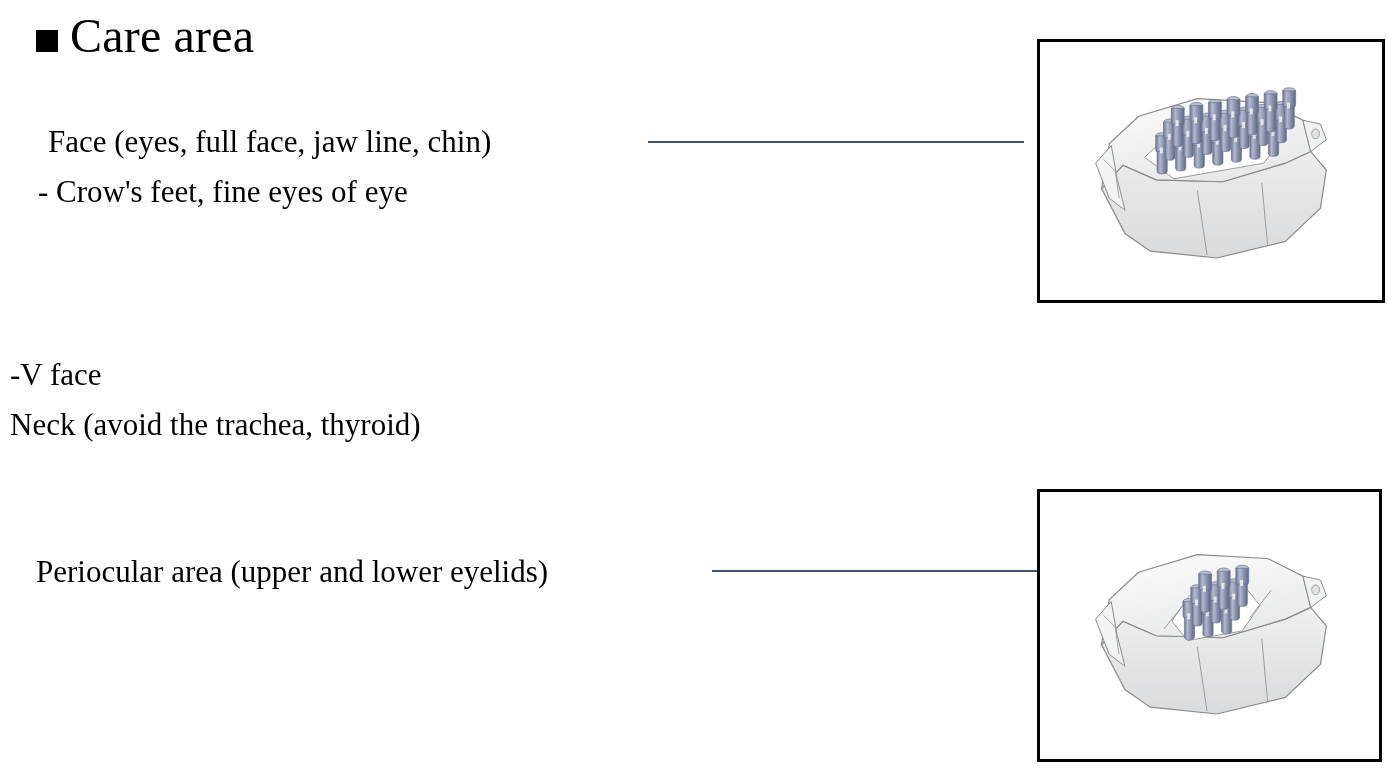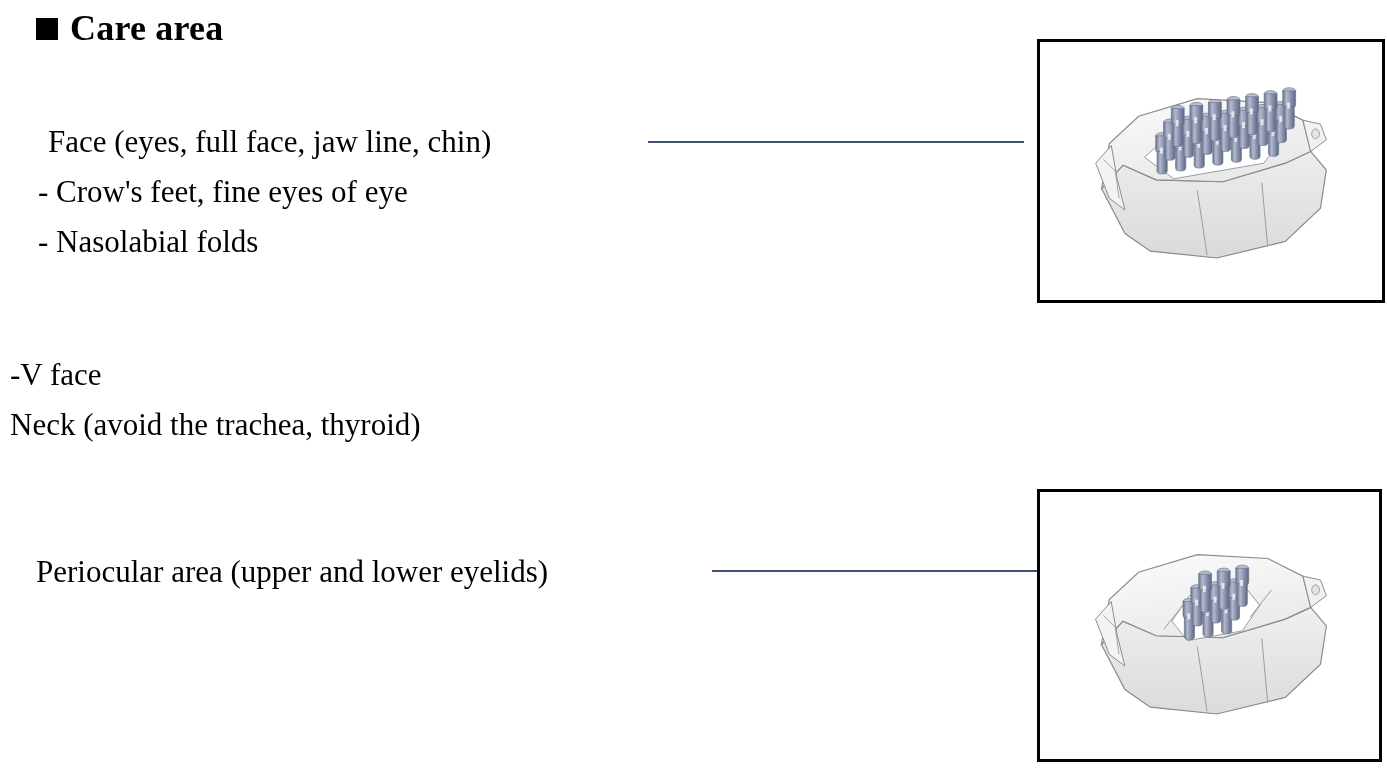--- a/index.html
+++ b/index.html
@@ -18,22 +18,22 @@
     height: 770px;
     background: #ffffff;
     overflow: hidden;
   }
 
   
   .heading {
     position: absolute;
     left: 36px;
     top: 8px;
-    font-size: 36px;
-    font-weight: bold;
+    font-size: 48px;
+    font-weight: normal;
     letter-spacing: 0.2px;
     white-space: nowrap;
     line-height: 1.15;
   }
   .heading .bullet-sq {
     display: inline-block;
     width: 22px;
     height: 22px;
     background: #000;
     vertical-align: 0px;
@@ -84,21 +84,20 @@
 
 <div id="slide">
 
   <div class="heading">
     <span class="bullet-sq"></span><span>Care area</span>
   </div>
 
   <div class="txt" id="block-face">
     <div class="line-face-title">Face (eyes, full face, jaw line, chin)</div>
     <div class="line-face-item">- Crow's feet, fine eyes of eye</div>
-    <div class="line-face-item">- Nasolabial folds</div>
   </div>
 
   <div class="txt" id="block-neck">
     <div class="line-neck-item">-V face</div>
     <div class="line-neck-item">Neck (avoid the trachea, thyroid)</div>
   </div>
 
   <div class="txt" id="block-perioc">
     <div class="line-per-title">Periocular area (upper and lower eyelids)</div>
   </div>

